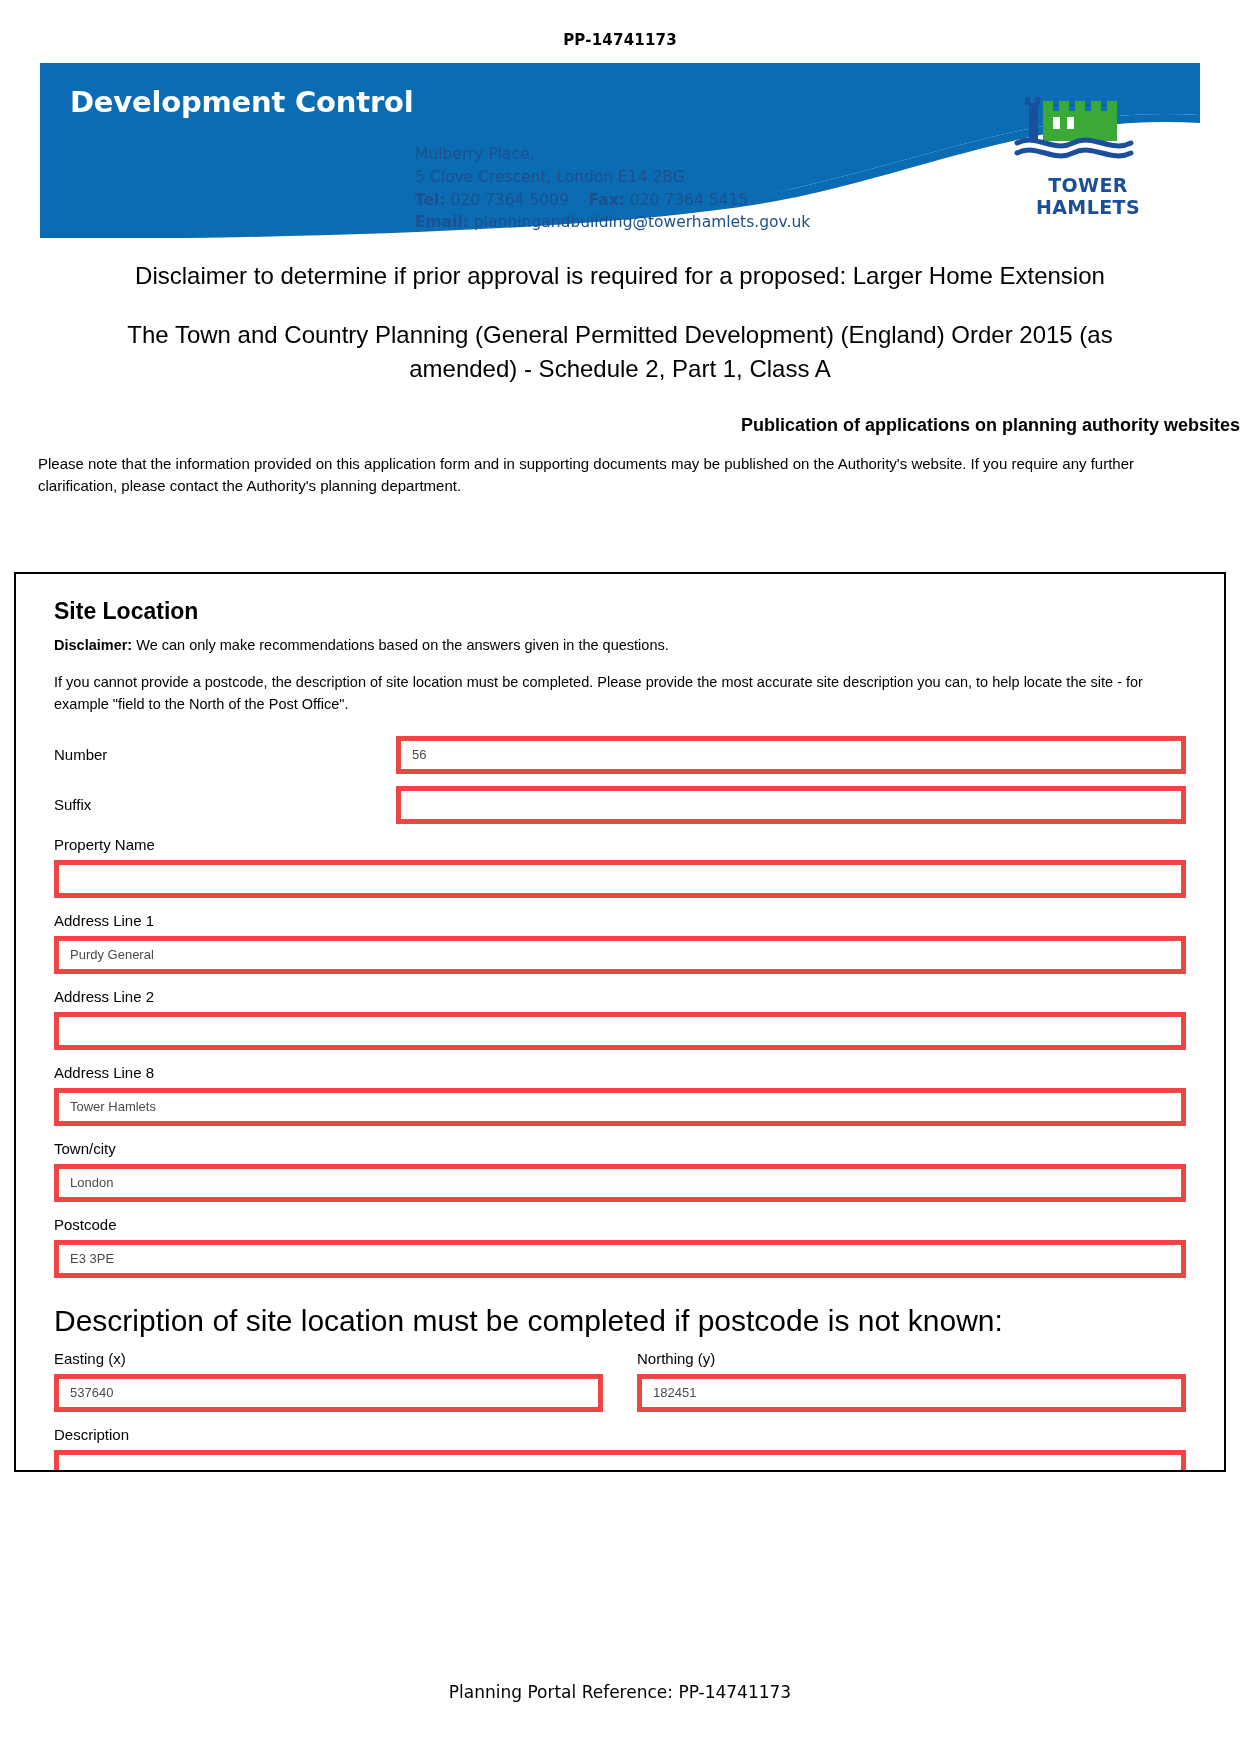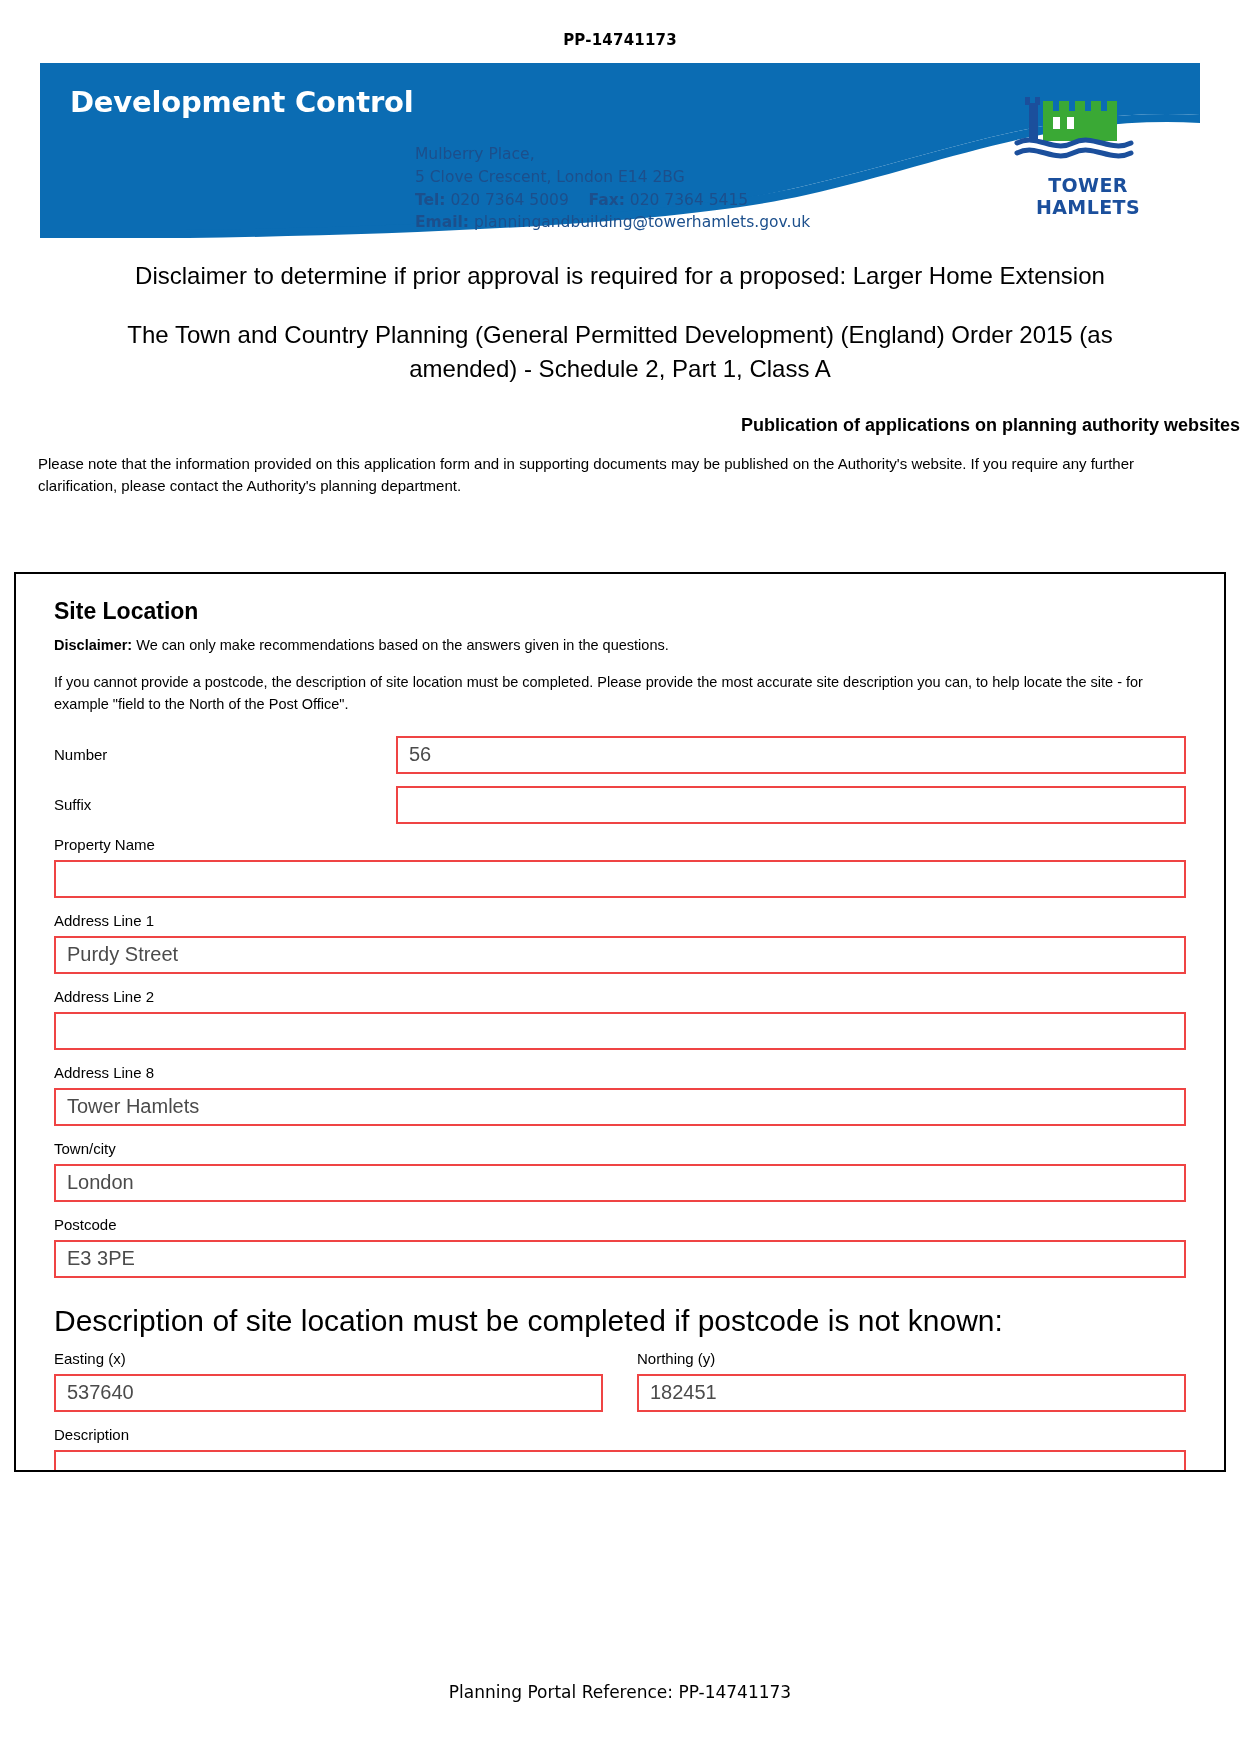--- a/index.html
+++ b/index.html
@@ -149,25 +149,25 @@
     flex: 0 0 auto;
   }
   .row-inline .fld {
     flex: 1 1 auto;
   }
   .lbl-block {
     font-size: 15px;
     margin-bottom: 7px;
   }
   .field {
-    border: 2px solid #ef4444;
+    border: 5px solid #ef4444;
     height: 38px;
     box-sizing: border-box;
     padding: 0 11px;
-    font-size: 20px;
+    font-size: 13px;
     color: #4b4b4b;
     display: flex;
     align-items: center;
     background: #ffffff;
     width: 100%;
   }
   .block-group { margin-bottom: 14px; }
 
   .desc-title {
     font-size: 30px;
@@ -284,21 +284,21 @@
         </div>
       </div>
 
       <div class="block-group">
         <div class="lbl-block">Property Name</div>
         <div class="field"></div>
       </div>
 
       <div class="block-group">
         <div class="lbl-block">Address Line 1</div>
-        <div class="field">Purdy Street</div>
+        <div class="field">Purdy General</div>
       </div>
 
       <div class="block-group">
         <div class="lbl-block">Address Line 2</div>
         <div class="field"></div>
       </div>
 
       <div class="block-group">
         <div class="lbl-block">Address Line 8</div>
         <div class="field">Tower Hamlets</div>

